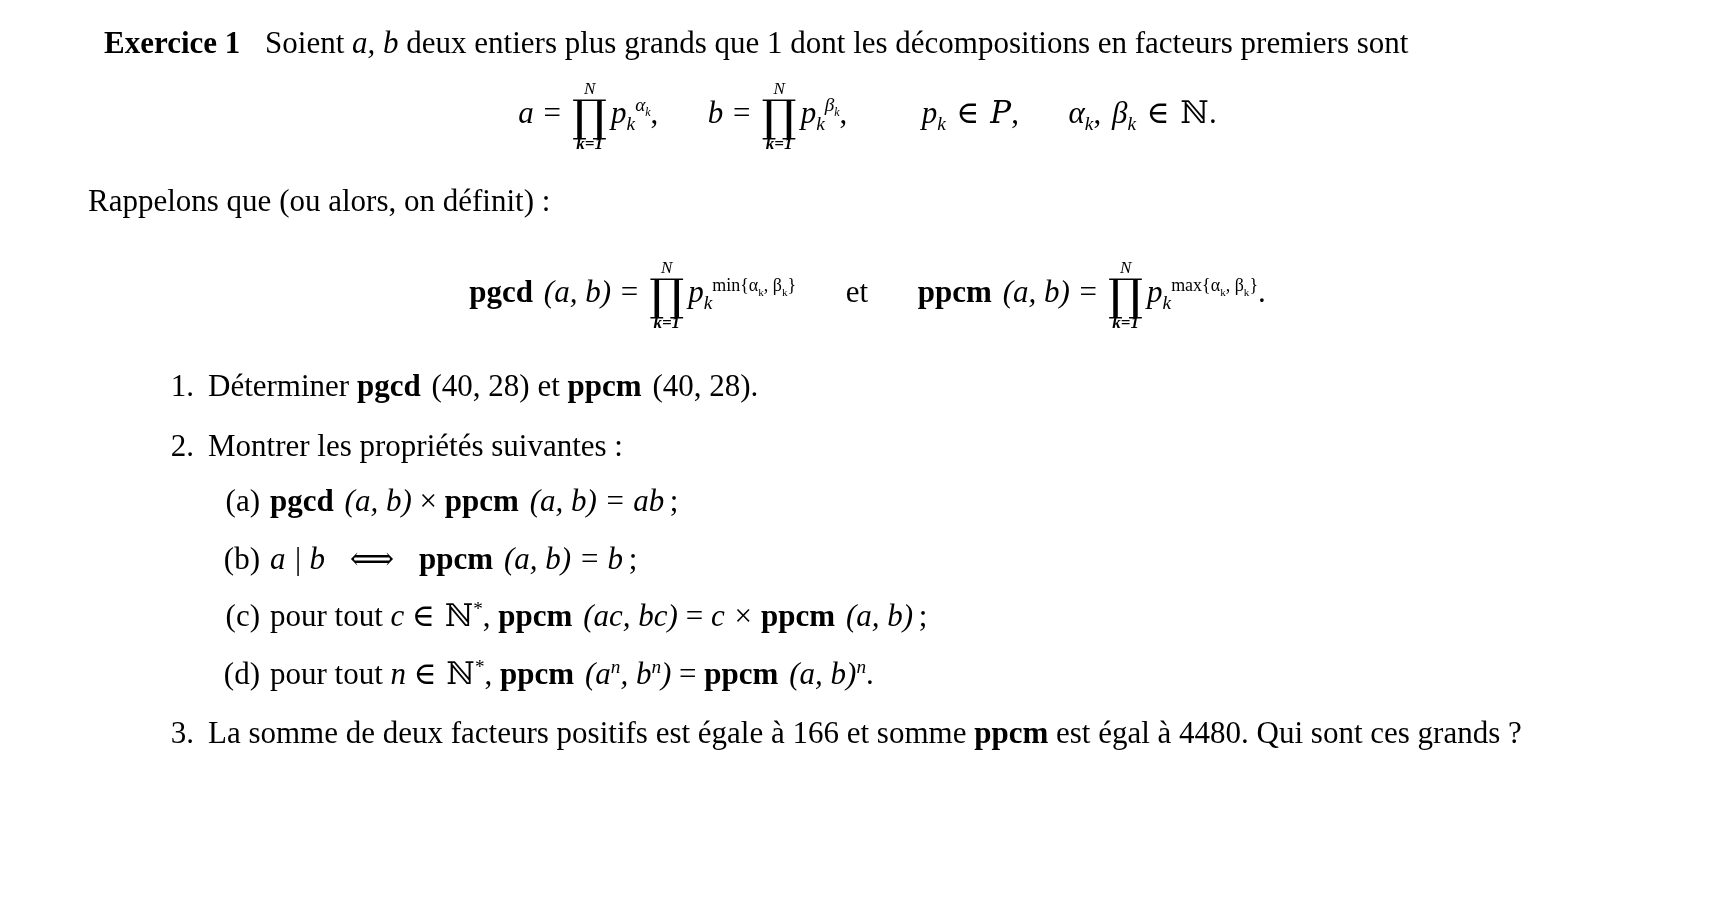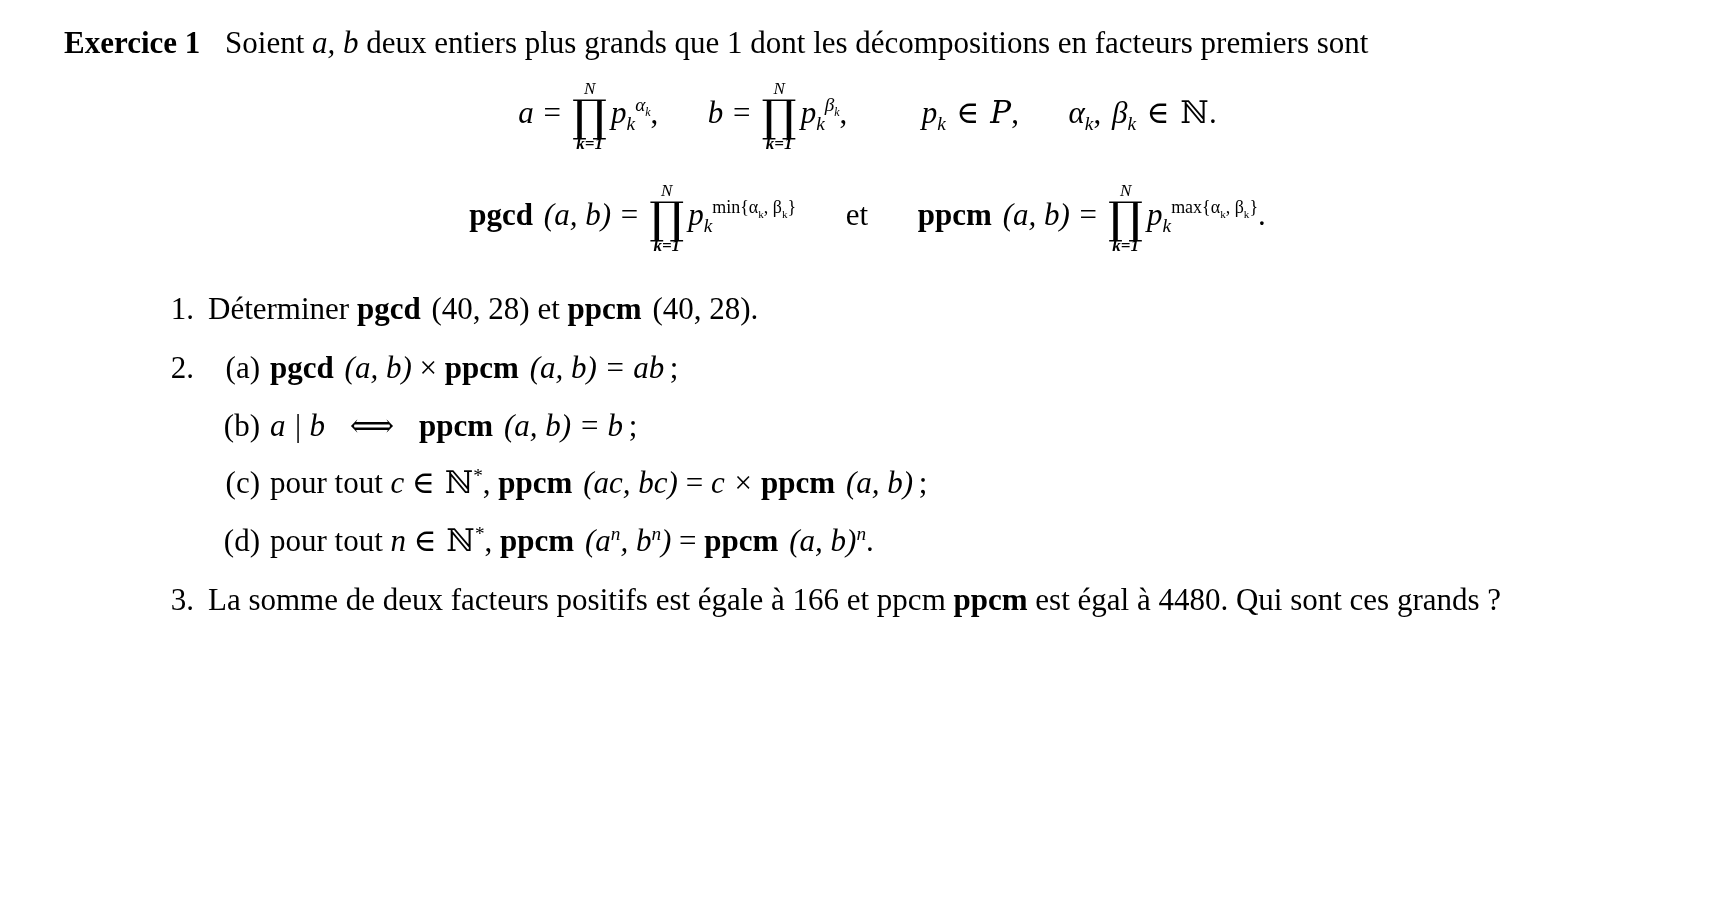--- a/index.html
+++ b/index.html
@@ -19,21 +19,21 @@
     width: 1735px;
     height: 923px;
     padding: 0;
     box-sizing: border-box;
   }
   .body-text {
     font-size: 31px;
     line-height: 1.34;
   }
   .intro {
-    margin: 22px 90px 0 64px;
+    margin: 22px 90px 0 104px;
     text-align: justify;
   }
   .ex-label {
     font-weight: bold;
   }
   .mi {        
     font-style: italic;
     font-family: "Liberation Serif", "DejaVu Serif", serif;
   }
   .mn {        
@@ -80,21 +80,21 @@
     font-style: italic;
   }
   .opname {
     font-weight: bold;
     font-family: "Liberation Serif", "DejaVu Serif", serif;
   }
   .rapp {
     margin: 28px 88px 0 88px;
   }
   .display2 {
-    margin-top: 30px;
+    margin-top: 38px;
   }
   ol.main {
     list-style: none;
     margin: 34px 0 0 0;
     padding: 0;
   }
   ol.main > li {
     position: relative;
     margin: 0 0 18px 0;
     padding-left: 208px;
@@ -149,20 +149,21 @@
         <span class="lim lim-top">N</span>
         <span class="prod-glyph">∏</span>
         <span class="lim lim-bot">k=1</span>
       </span><span class="mi">p</span><sub class="psub">k</sub><sup class="psub"><span>α</span><sub>k</sub></sup><span>,</span><span class="spw"></span><span class="spw"></span><span class="mi">b =</span><span class="thin"></span><span class="bigop">
         <span class="lim lim-top">N</span>
         <span class="prod-glyph">∏</span>
         <span class="lim lim-bot">k=1</span>
       </span><span class="mi">p</span><sub class="psub">k</sub><sup class="psub"><span>β</span><sub>k</sub></sup><span>,</span><span class="spw"></span><span class="spw"></span><span class="spw"></span><span class="mi">p</span><sub class="psub">k</sub><span class="sp"></span><span>∈</span><span class="sp"></span><span class="cal">P</span><span>,</span><span class="spw"></span><span class="spw"></span><span class="mi">α</span><sub class="psub">k</sub><span>,</span><span class="sp"></span><span class="mi">β</span><sub class="psub">k</sub><span class="sp"></span><span>∈</span><span class="sp"></span><span class="bb">ℕ</span><span>.</span>
   </div>
 
+  <p class="body-text rapp">Rappelons que (ou alors, on définit) :</p>
 
   <div class="display display2">
     <span class="opname">pgcd</span><span class="sp"></span><span class="mi">(a, b) =</span><span class="thin"></span><span class="bigop">
         <span class="lim lim-top">N</span>
         <span class="prod-glyph">∏</span>
         <span class="lim lim-bot">k=1</span>
       </span><span class="mi">p</span><sub class="psub">k</sub><sup class="small"><span>min{α</span><sub>k</sub><span>, β</span><sub>k</sub><span>}</span></sup><span class="spw"></span><span class="spw"></span><span>et</span><span class="spw"></span><span class="spw"></span><span class="opname">ppcm</span><span class="sp"></span><span class="mi">(a, b) =</span><span class="thin"></span><span class="bigop">
         <span class="lim lim-top">N</span>
         <span class="prod-glyph">∏</span>
         <span class="lim lim-bot">k=1</span>
@@ -174,20 +175,21 @@
     <li>
       <span class="num">1.</span>
       <span>Déterminer</span>
       <span class="opname">pgcd</span><span class="sp"></span><span class="mn">(40, 28)</span>
       <span>et</span>
       <span class="opname">ppcm</span><span class="sp"></span><span class="mn">(40, 28)</span><span>.</span>
     </li>
 
     <li>
       <span class="num">2.</span>
+      <span>Montrer les propriétés suivantes :</span>
 
       <ol class="sub">
         <li>
           <span class="num">(a)</span>
           <span class="opname">pgcd</span><span class="sp"></span><span class="mi">(a, b)</span>
           <span>×</span>
           <span class="opname">ppcm</span><span class="sp"></span><span class="mi">(a, b)</span>
           <span class="mi">= ab</span><span class="thin"></span><span>;</span>
         </li>
 
@@ -217,21 +219,21 @@
           <span>=</span>
           <span class="opname">ppcm</span><span class="sp"></span><span class="mi">(a, b)</span><sup class="mi">n</sup><span>.</span>
         </li>
       </ol>
     </li>
 
     <li class="q3">
       <span class="num">3.</span>
       <span>La somme de deux facteurs positifs est égale à</span>
       <span class="mn">166</span>
-      <span>et ppcm</span>
+      <span>et somme</span>
       <span class="opname">ppcm</span>
       <span>est égal à</span>
       <span class="mn">4480</span><span>. Qui sont ces grands ?</span>
     </li>
 
   </ol>
 
 </div>
 
 </body></html>

